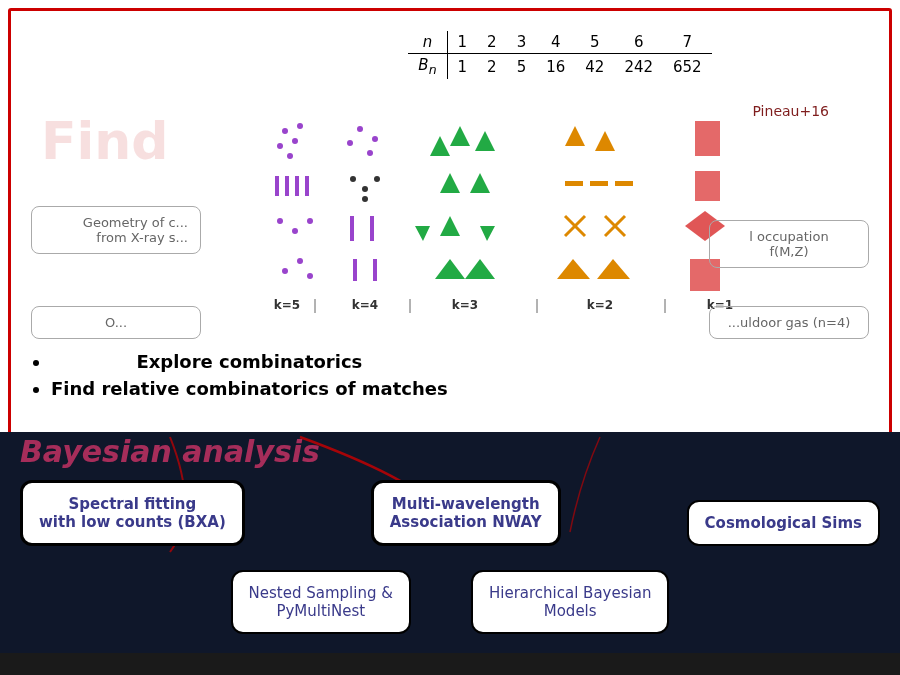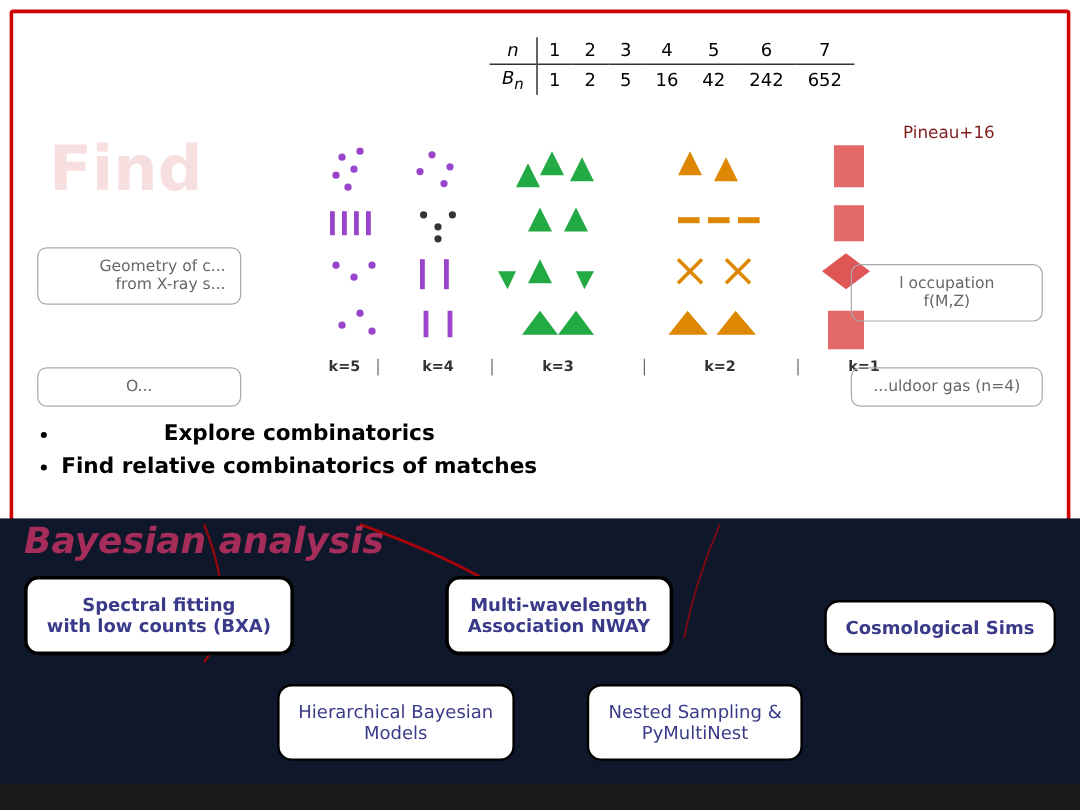--- a/index.html
+++ b/index.html
@@ -408,24 +408,24 @@
         <span style="white-space:pre-line">Multi-wavelength
 Association NWAY</span>
       </div>
       <div class="bottom-box">
         <span>Cosmological Sims</span>
       </div>
     </div>
 
     <div class="bottom-boxes-row2">
       <div class="bottom-box">
+        <span style="white-space:pre-line">Nested Sampling &amp;
+PyMultiNest</span>
+      </div>
+      <div class="bottom-box">
         <span style="white-space:pre-line">Hierarchical Bayesian
 Models</span>
       </div>
-      <div class="bottom-box">
-        <span style="white-space:pre-line">Nested Sampling &amp;
-PyMultiNest</span>
-      </div>
     </div>
   </div>
 
   <div class="dark-bar"></div>
 </div>
 
 </body></html>

